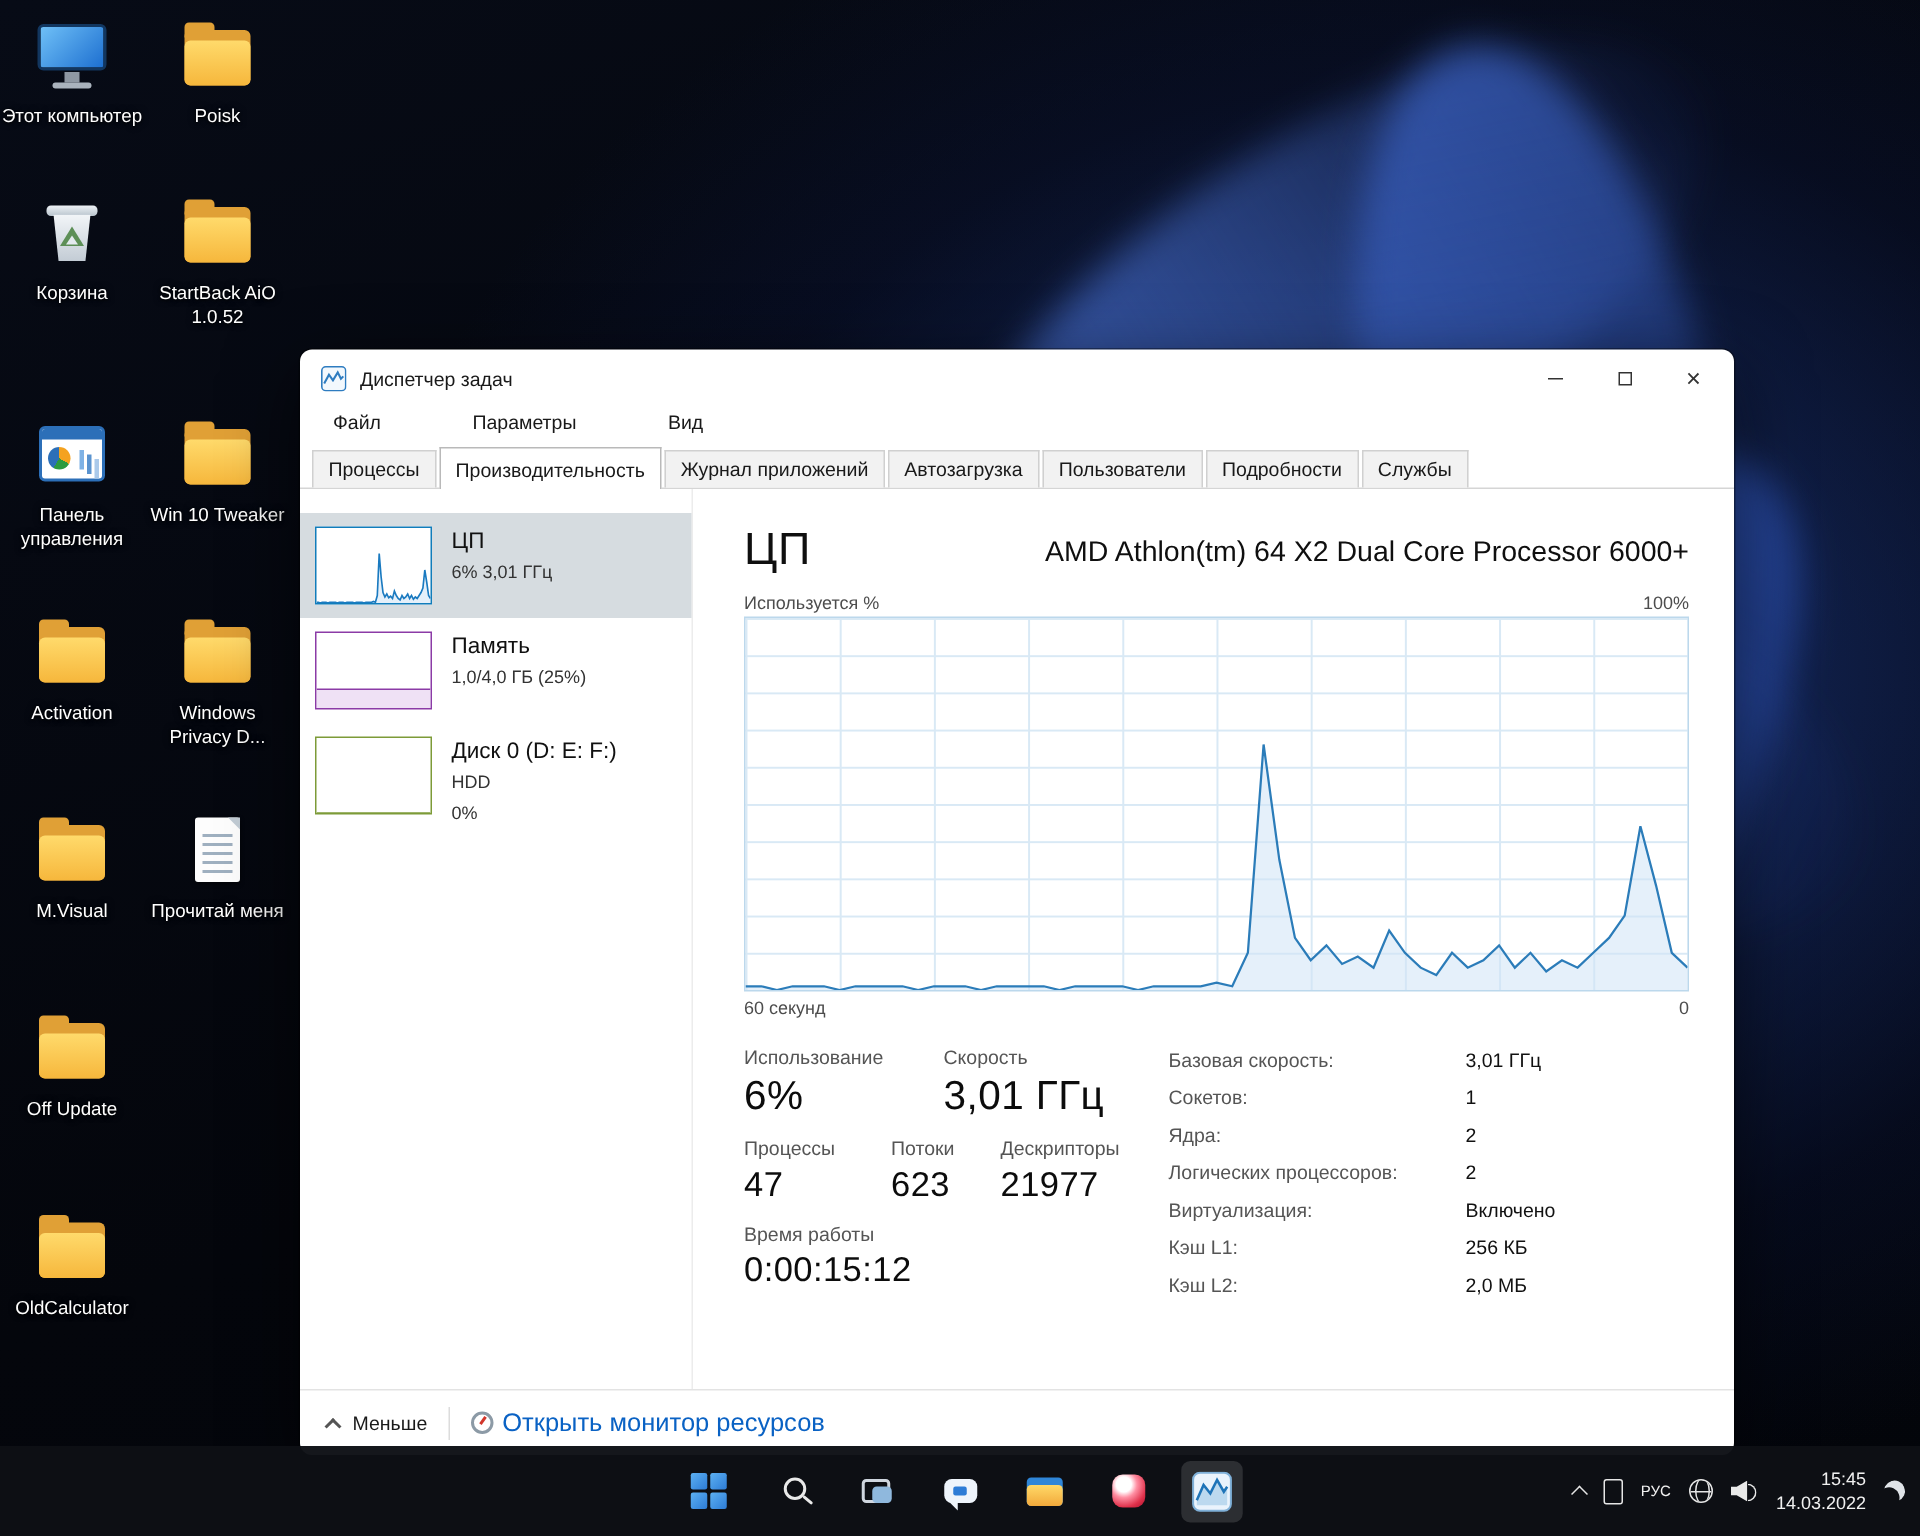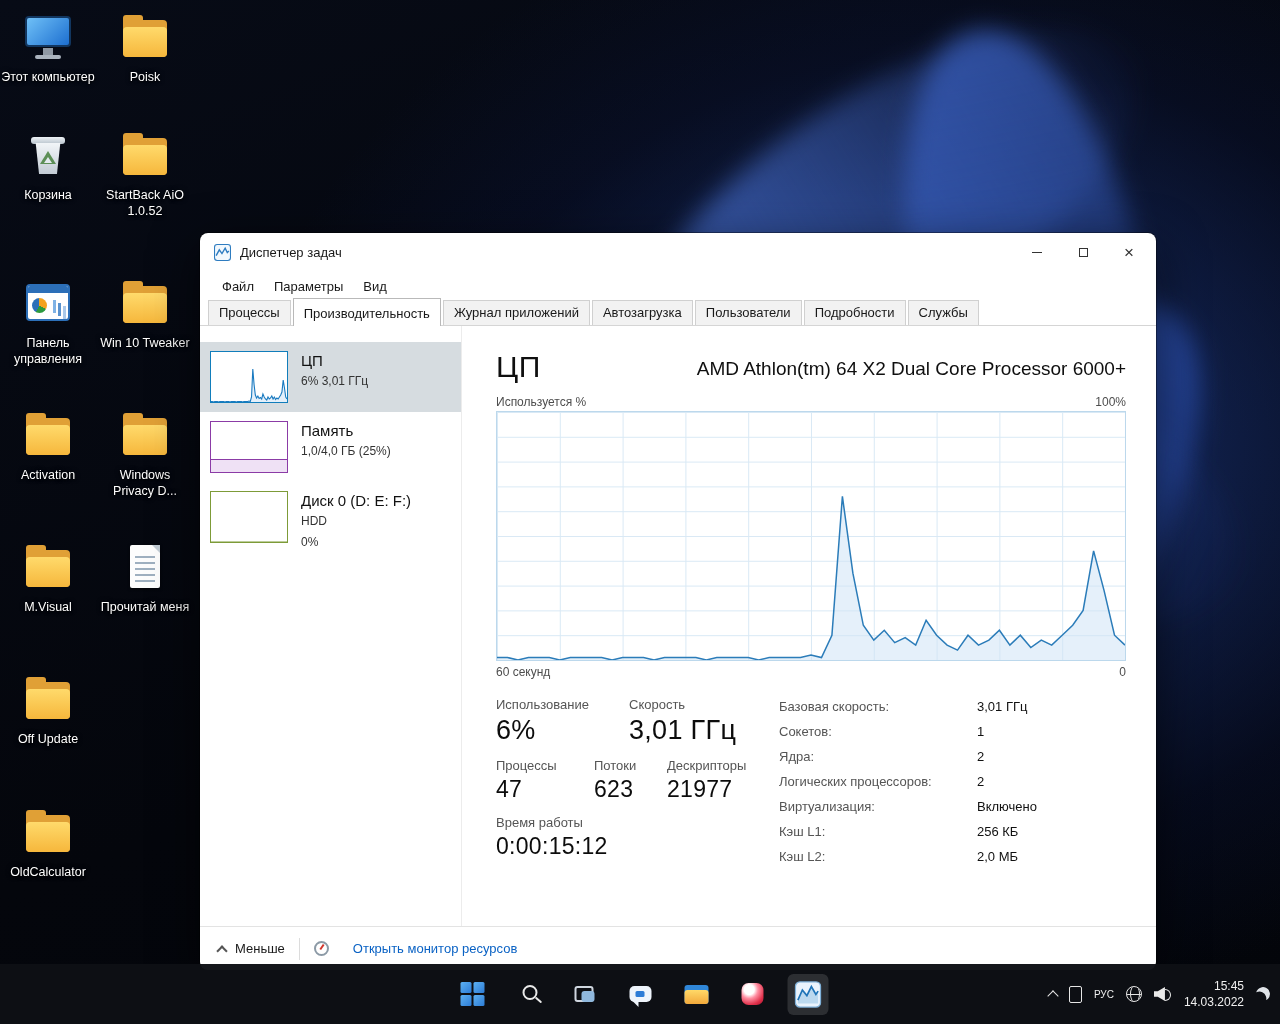--- a/index.html
+++ b/index.html
@@ -60,21 +60,21 @@
     box-shadow:0 14px 48px rgba(0,0,0,.6), 0 0 0 1px rgba(0,0,0,.35);margin-top:40px; }
   .titlebar { height:38px; flex:0 0 auto; display:flex; align-items:center; padding-left:14px; position:relative; }
   .tb-icon { width:17px; height:17px; margin-right:9px; flex:0 0 auto; }
   .tb-title { font-size:13px; color:#191919; }
   .tb-controls { position:absolute; right:4px; top:0; height:100%; display:flex; }
   .tb-btn { width:46px; height:100%; display:flex; align-items:center; justify-content:center; color:#333; }
   .glyph-min { width:10px; height:1px; background:#333; }
   .glyph-max { width:9px; height:9px; border:1px solid #333; }
   .glyph-close { font-size:17px; line-height:1; color:#333; }
 
-  .menubar { height:26px; flex:0 0 auto; display:flex; align-items:flex-end; padding-left:12px; }
+  .menubar { height:26px; flex:0 0 auto; display:flex; align-items:flex-start; padding-left:12px;gap:41px; }
   .menu-item { font-size:13px; color:#191919; padding:3px 10px; }
 
   .tabstrip { height:29px; flex:0 0 auto; display:flex; align-items:flex-end; padding-left:8px; border-bottom:1px solid #d5d5d5; }
   .tab { font-size:13px; color:#191919; padding:4px 10px 5px; border:1px solid #d0d0d0; border-bottom:none; background:#f2f2f2; margin-right:2px; position:relative; }
   .tab.active { background:#fff; padding-top:7px; margin-bottom:-1px; border-color:#b9b9b9; z-index:2; }
 
   .content { flex:1; display:flex; min-height:0; }
   .sidebar { flex:0 0 262px; border-right:1px solid #ececec; padding-top:16px; }
   .side-item { display:flex; align-items:flex-start; gap:13px; padding:9px 8px 9px 10px; }
   .side-item.selected { background:#d6dce0; }
@@ -105,21 +105,21 @@
   .sgroup.small .sv { font-size:23px; }
   .w133 { flex:0 0 133px; } .w98 { flex:0 0 98px; } .w73 { flex:0 0 73px; }
 
   .details { margin-left:15px; display:grid; grid-template-columns:198px auto; row-gap:10px; align-content:start; font-size:13px; padding-top:2px; }
   .details .dl { color:#555; } .details .dv { color:#111; }
 
   .footerbar { flex:0 0 44px; border-top:1px solid #e3e3e3; display:flex; align-items:center; padding-left:18px; gap:14px; }
   .less { display:flex; align-items:center; gap:9px; font-size:13px; color:#1a1a1a; cursor:default; }
   .chev-up { width:8px; height:8px; border-left:2px solid #555; border-top:2px solid #555; transform:rotate(45deg); margin-top:4px; }
   .vsep { width:1px; height:22px; background:#dcdcdc; }
-  .resmon { display:flex; align-items:center; gap:24px; font-size:13px; color:#0a62c4; }
+  .resmon { display:flex; align-items:center; gap:6px; font-size:17px; color:#0a62c4; }
   .gauge { width:15px; height:15px; border-radius:50%; border:2px solid #8c9aa6; background:#fff; position:relative; }
   .gauge::after { content:""; position:absolute; left:5px; top:1px; width:2px; height:6px; background:#d2372c; transform:rotate(35deg); }
 
   
   .taskbar { position:absolute; left:0; right:0; bottom:0; height:60px; background:rgba(13,16,21,.97); }
   .tb-center { position:absolute; left:50%; top:0; height:100%; transform:translateX(-50%); display:flex; gap:15px; align-items:center; }
   .tb-app { width:41px; height:41px; border-radius:6px; display:flex; align-items:center; justify-content:center; }
   .tb-app.active { background:rgba(255,255,255,.13); }
   .ic-start { width:24px; height:24px; display:grid; grid-template-columns:11px 11px; grid-template-rows:11px 11px; gap:2px; }
   .ic-start i { background:linear-gradient(135deg,#5cb0f2,#2d7cd6); border-radius:1.5px; }

